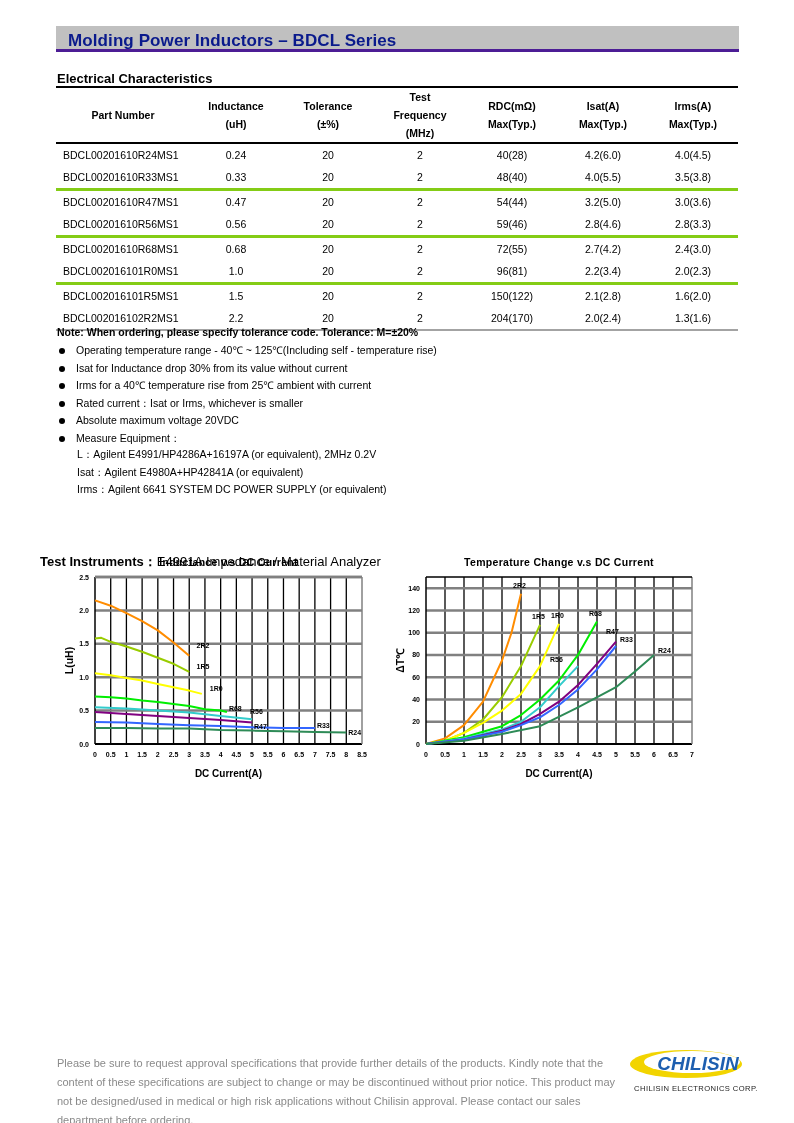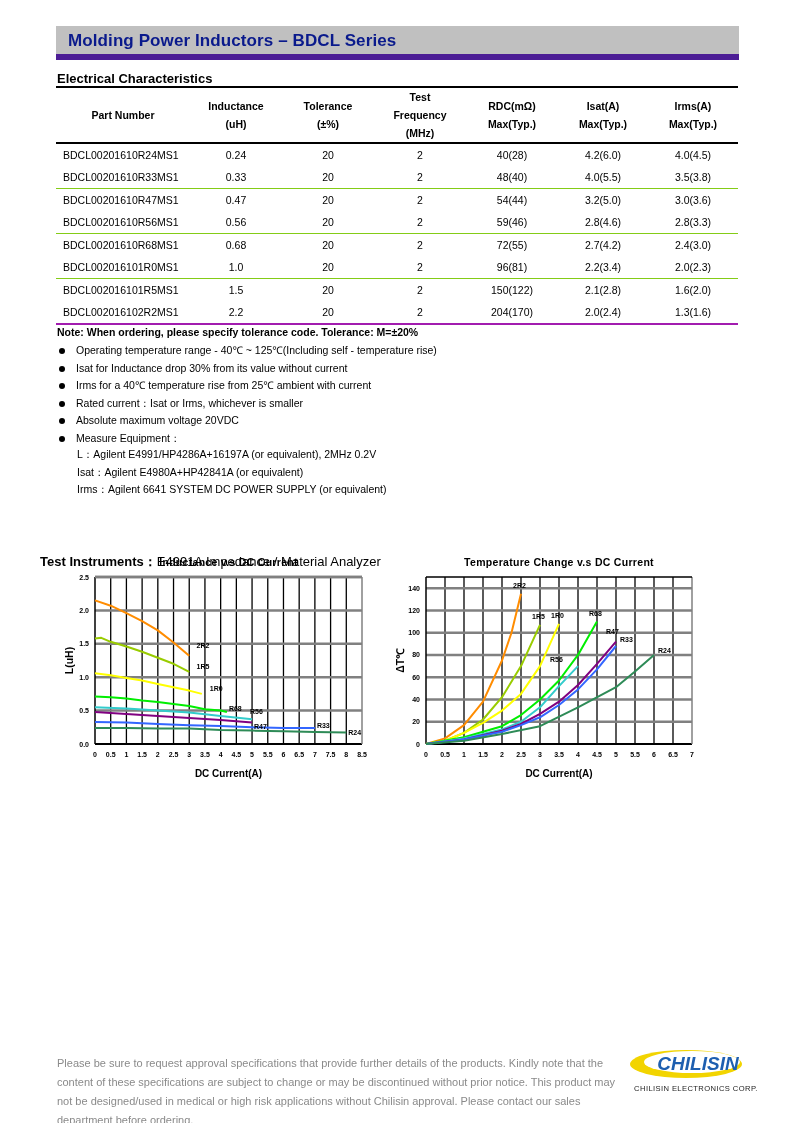--- a/index.html
+++ b/index.html
@@ -1,26 +1,26 @@
 <!DOCTYPE html>
 <html><head>
 <meta charset="utf-8">
 <style>
   html, body { margin: 0; padding: 0; background: #ffffff; }
   body { width: 794px; height: 1123px; position: relative; font-family: "Liberation Sans", sans-serif; color: #000; overflow: hidden; }
-  .title-bar { position: absolute; left: 56px; top: 26px; width: 683px; height: 34px; background: #c0c0c0; border-bottom: 6px solid #4c1d95; box-sizing: border-box; }
+  .title-bar { position: absolute; left: 56px; top: 26px; width: 683px; height: 26px; background: #c0c0c0; border-bottom: 3px solid #4c1d95; box-sizing: border-box; }
   .title-bar span { position: absolute; left: 12px; top: 5px; font-size: 17px; font-weight: bold; color: #0a1a8c; letter-spacing: 0.1px; }
   .section-title { position: absolute; left: 57px; top: 71px; font-size: 13px; font-weight: bold; }
   .rule-thick { position: absolute; left: 56px; width: 682px; height: 2px; background: #000; }
   table.spec { position: absolute; left: 56px; top: 87px; width: 682px; border-collapse: collapse; font-size: 10.5px; }
   table.spec th { font-weight: bold; font-size: 10.5px; text-align: center; line-height: 18px; padding: 0; height: 55px; border-bottom: 2px solid #000; }
   table.spec td { text-align: center; height: 22px; padding: 0; }
   table.spec td.pn { text-align: left; padding-left: 7px; }
-  table.spec tr.grp-end td { border-bottom: 1px solid #84cc16; }
-  table.spec tr.last td { border-bottom: 2px solid #a21caf; }
+  table.spec tr.grp-end td { border-bottom: 3px solid #84cc16; }
+  table.spec tr.last td { border-bottom: 2px solid #a3a3a3; }
   .note { position: absolute; left: 57px; top: 326px; font-size: 10.5px; font-weight: bold; }
   ul.bullets { position: absolute; left: 57px; top: 342px; margin: 0; padding: 0; list-style: none; font-size: 10.5px; }
   ul.bullets li { height: 17.5px; line-height: 17.5px; position: relative; padding-left: 19px; }
   ul.bullets li .dot { position: absolute; left: 2px; top: 6px; width: 6px; height: 6px; border-radius: 50%; background: #000; }
   .equip { position: absolute; left: 77px; top: 446px; font-size: 10.5px; }
   .equip div { height: 17.5px; line-height: 17.5px; }
   .test-inst { position: absolute; left: 40px; top: 528px; font-size: 13px; margin-top: 25px; }
   .test-inst b { font-weight: bold; }
   .chart { position: absolute; }
   .chart svg text { font-family: "Liberation Sans", sans-serif; }

